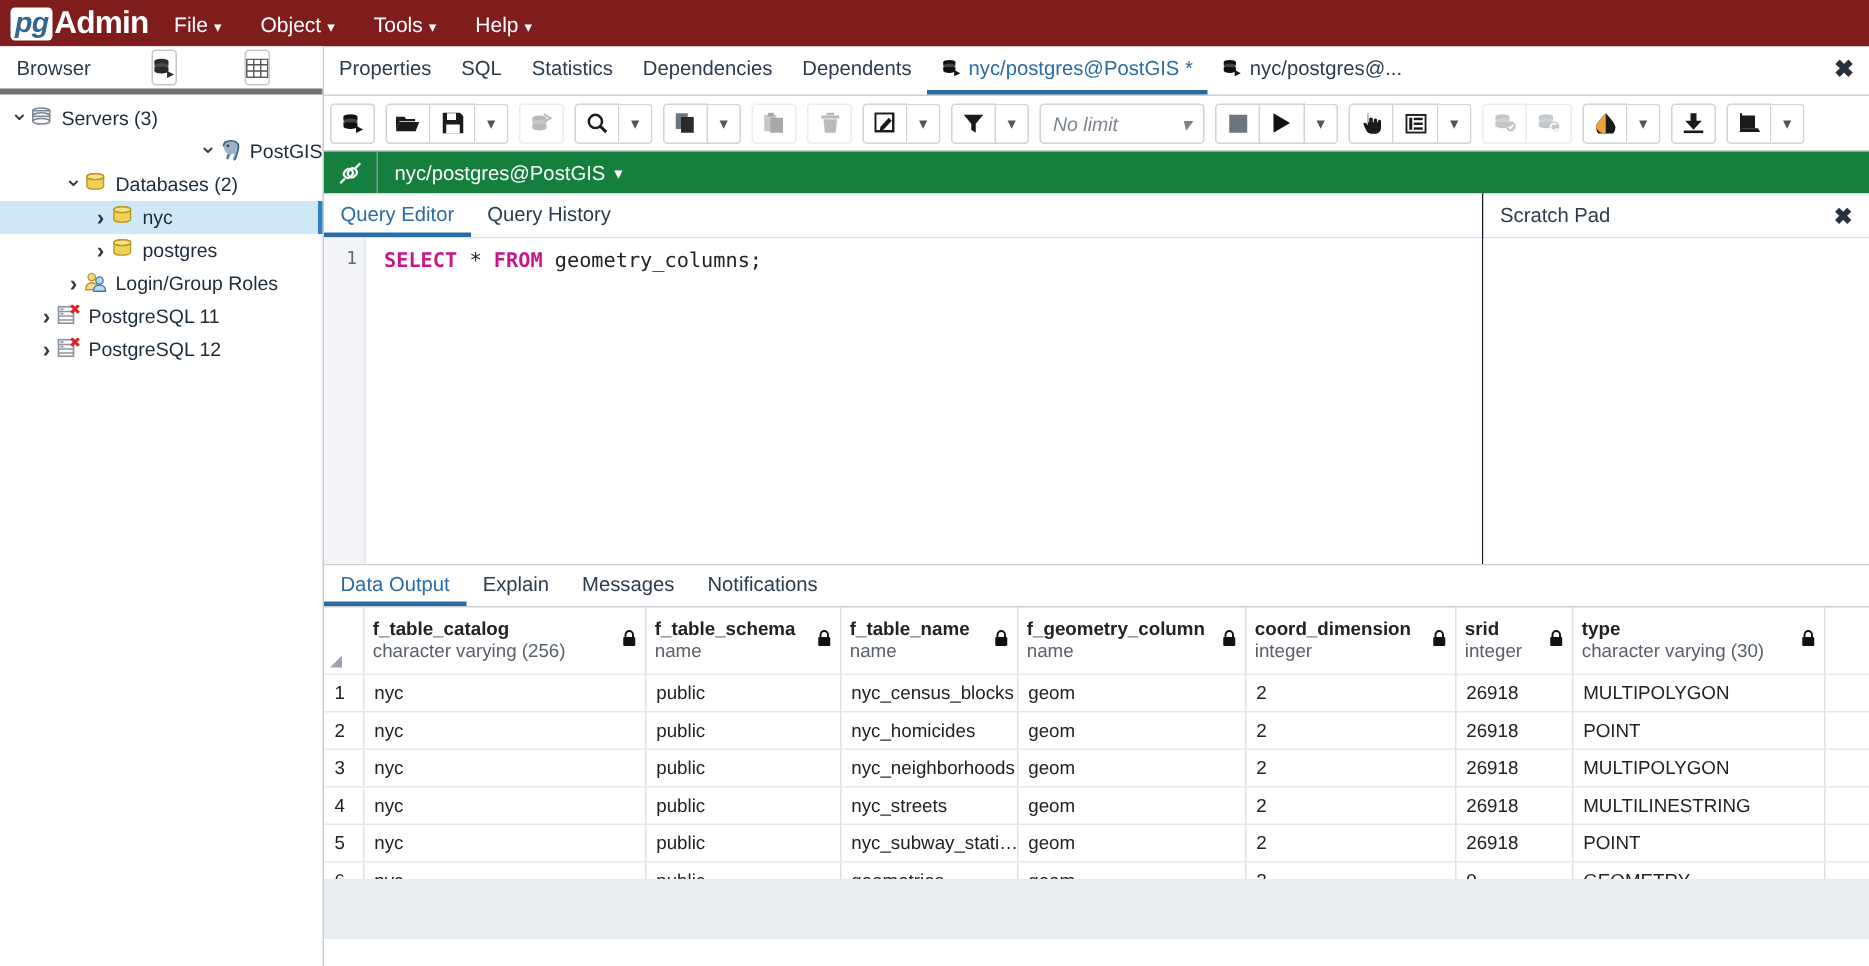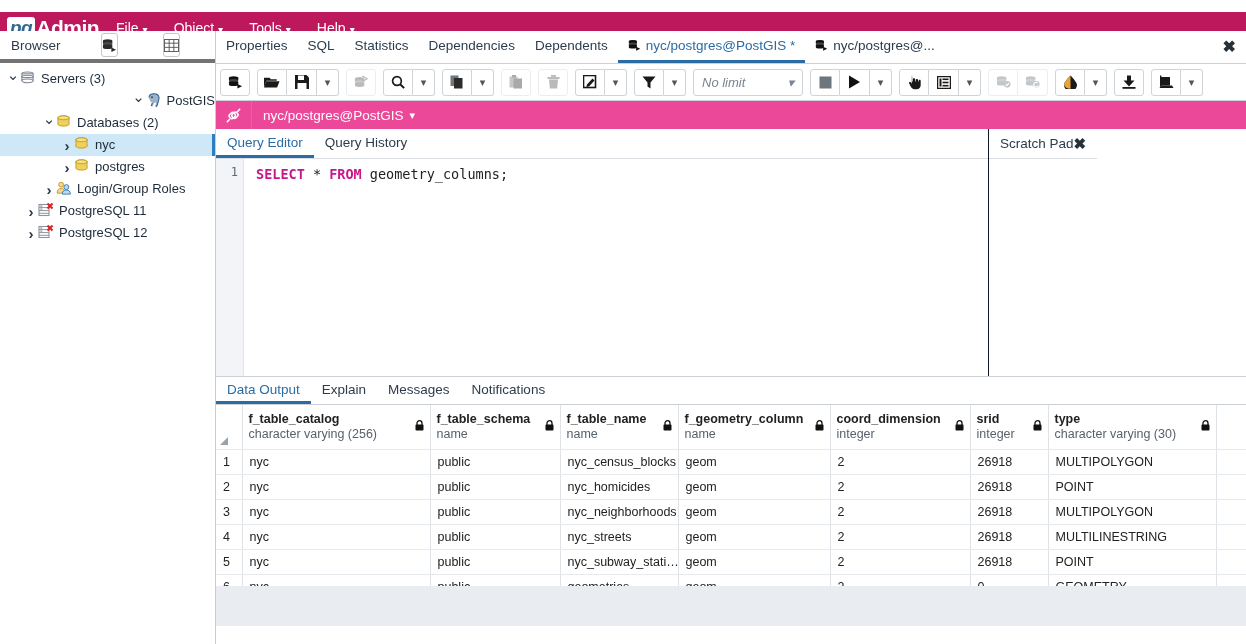--- a/index.html
+++ b/index.html
@@ -6,22 +6,22 @@
   html, body {
     width: 1246px; height: 644px;
     font-family: "Liberation Sans", sans-serif;
     font-size: 13px; color: #222; background: #fff;
     overflow: hidden;
   }
   body { position: relative; }
 
   
   #menubar {
-    position: absolute; top: 12px; left: 0; width: 1246px; height: 31px;
-    background: #be185d; display: flex; align-items: center;
+    position: absolute; top: 0; left: 0; width: 1246px; height: 31px;
+    background: #7f1d1d; display: flex; align-items: center;
   }
   #logo {
     margin-left: 7px; display: flex; align-items: center;
     color: #fff; font-size: 21px; font-weight: bold; letter-spacing: -0.5px;
   }
   #logo .pg {
     background: #fff; color: #336791; border-radius: 3px;
     padding: 0px 3px 1px 3px; font-size: 19px; font-style: italic;
     font-weight: bold; margin-right: 1px; line-height: 21px;
   }
@@ -104,21 +104,21 @@
   .tbtn.disabled { opacity: 0.4; }
   #limitsel {
     height: 27px; width: 110px; border: 1px solid #cfd4d9; border-radius: 3px;
     display: flex; align-items: center; justify-content: space-between;
     padding: 0 8px; color: #7b858f; font-size: 13px; background: #fff;
     cursor: pointer; margin-right: 7px; font-style: italic;
   }
 
   
   #connbar {
-    height: 28px; background: #ec4899; display: flex; align-items: center;
+    height: 28px; background: #15803d; display: flex; align-items: center;
     color: #fff; font-size: 13.5px;
   }
   #conn-ico { width: 36px; display: flex; justify-content: center; align-items: center;
     border-right: 1px solid #8095ac; height: 28px; }
   #conn-name { padding-left: 11px; display: flex; align-items: center; cursor: pointer; }
   #conn-name .cv { font-size: 11px; margin-left: 6px; }
 
   
   #editor-area { display: flex; height: 248px; border-bottom: 1px solid #cbd0d6; }
   #editor-col { width: 773px; border-right: 1px solid #0f172a; display: flex; flex-direction: column; }
@@ -134,21 +134,21 @@
     text-align: right; padding: 6px 5px 0 0; font-family: "DejaVu Sans Mono", monospace;
     font-size: 12px; color: #5d6b78;
   }
   #code {
     flex: 1; padding: 6px 0 0 12px; font-family: "DejaVu Sans Mono", monospace;
     font-size: 13.5px; white-space: pre; line-height: 18px;
   }
   .kw { color: #c7168a; font-weight: bold; }
   .op { color: #222; }
   .idf { color: #222; }
-  #scratch-col { flex: 1; display: flex; flex-direction: row; background: #fff; }
+  #scratch-col { flex: 1; display: flex; flex-direction: column; background: #fff; }
   #scratch-head {
     height: 30px; display: flex; align-items: center; justify-content: space-between;
     border-bottom: 1px solid #d9dde1; padding: 0 11px;
   }
   #scratch-title { font-size: 13.5px; color: #2b3c4d; }
   #scratch-close { font-size: 15px; font-weight: bold; color: #26313c; cursor: pointer; }
   #scratch-body { flex: 1; background: #fff; }
 
   
   #results { height: 249px; display: flex; flex-direction: column; background: #fff; }

